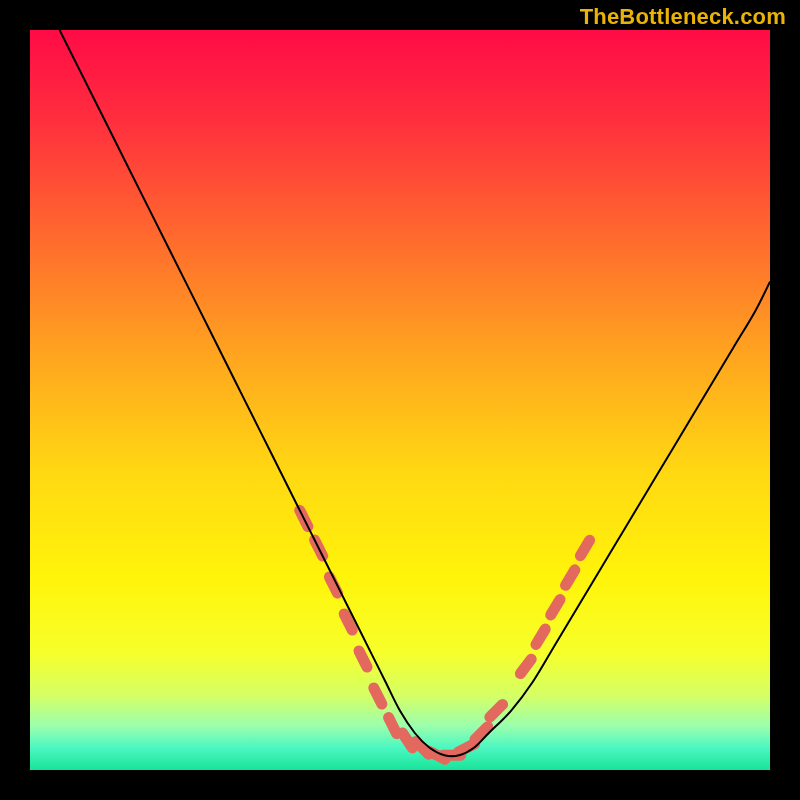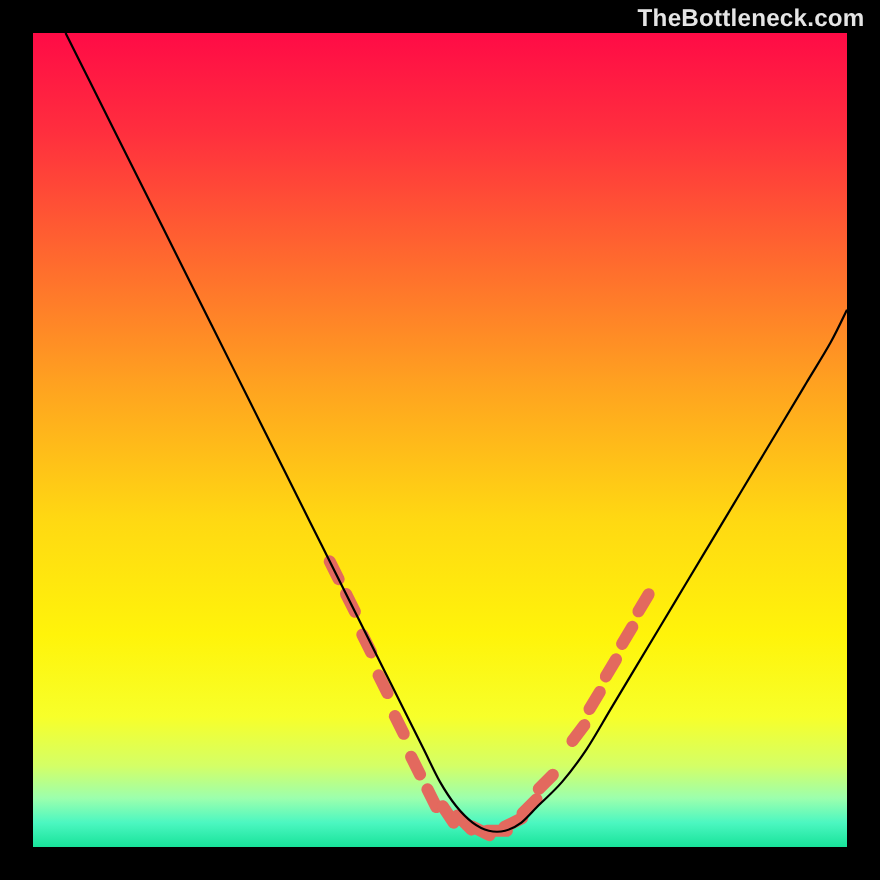--- a/index.html
+++ b/index.html
@@ -16,21 +16,21 @@
     left: 0;
     top: 0;
     width: 800px;
     height: 800px;
     background: #000000;
   }
   .watermark {
     position: absolute;
     top: 4px;
     right: 14px;
-    color: #e5e5e5;
+    color: #eab308;
     font-size: 22px;
     font-weight: 600;
     letter-spacing: 0.2px;
     user-select: none;
   }
   .plot-wrap {
     position: absolute;
     left: 30px;
     top: 30px;
     width: 740px;

